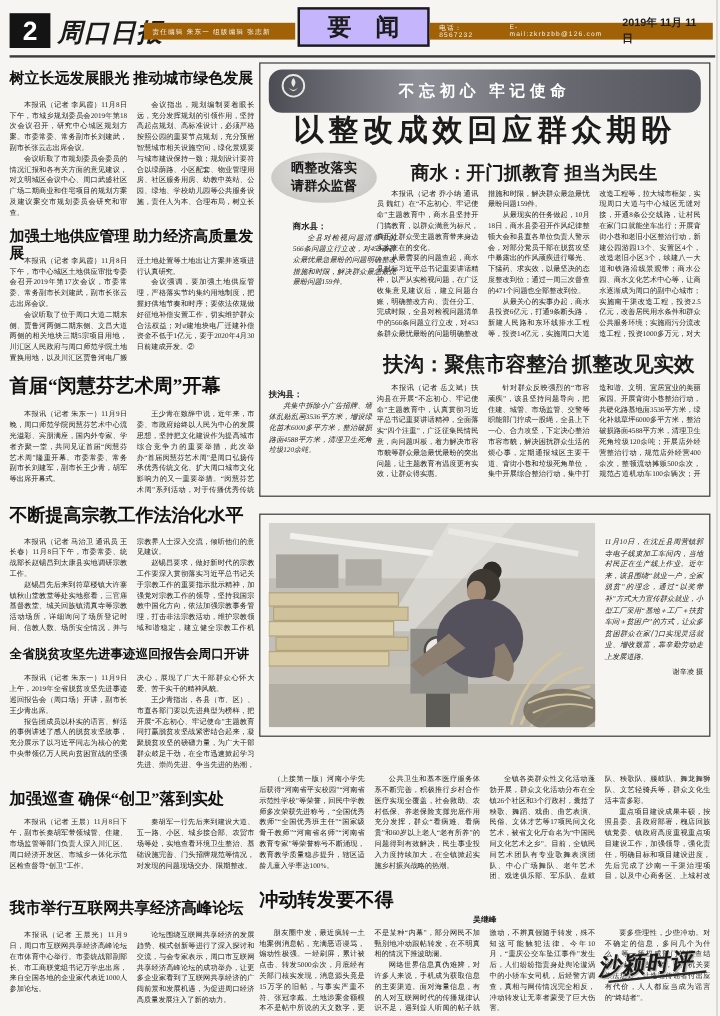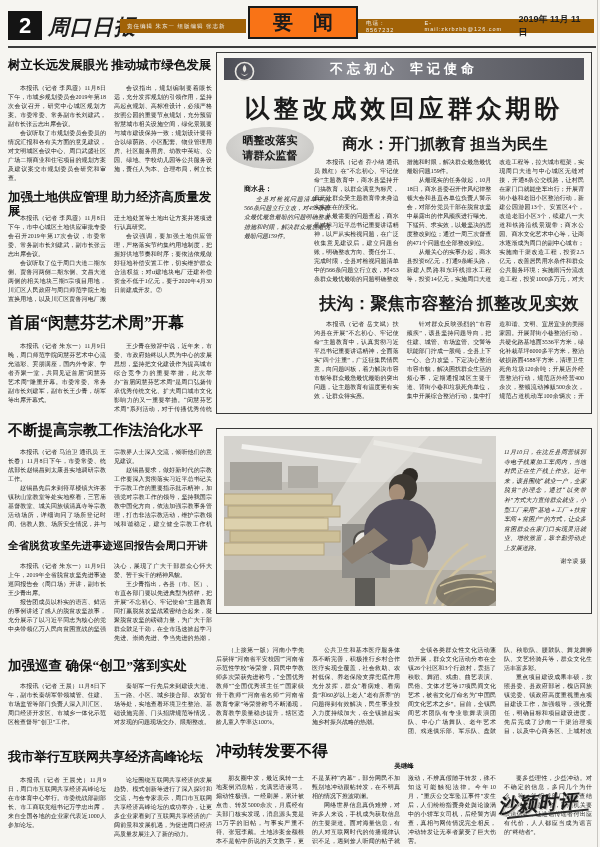--- a/index.html
+++ b/index.html
@@ -11,39 +11,39 @@
   
   .num-box{left:8px;top:11px;width:34px;height:29px;background:#141414;color:#fff;
            font-family:"Liberation Sans",sans-serif;font-weight:bold;font-size:22px;
            display:flex;align-items:center;justify-content:center;}
   .masthead{left:48px;top:13px;font-size:21px;font-weight:bold;font-style:italic;letter-spacing:1px;}
   .graybar{background:#a16207;height:14px;display:flex;align-items:center;
            font-family:"Liberation Sans",sans-serif;color:#f2f2f0;font-size:5.5px;letter-spacing:1px;}
   .gb-left{left:120px;top:19px;width:126px;padding:0 7px;}
   .gb-right{left:358px;top:19px;width:236px;padding:0 8px;gap:13px;}
   .gb-date{margin-left:auto;color:#1d1d1d;font-weight:bold;font-size:9px;letter-spacing:0;}
-  .yaowen{left:248px;top:6px;width:110px;height:33px;background:#f97316;border:2px solid #1a1a1a;
+  .yaowen{left:248px;top:6px;width:110px;height:33px;background:#c4b5fd;border:2px solid #1a1a1a;
           display:flex;align-items:center;justify-content:center;font-size:20px;font-weight:bold;}
   .header-rule{left:8px;top:46px;width:588px;height:2px;background:#3c3c3c;}
 
   
   .hl{font-weight:bold;color:#101010;left:8px;width:204px;line-height:1.15;}
   .btxt{font-size:6px;line-height:1.5;text-align:justify;overflow:hidden;column-gap:8px;column-fill:auto;color:#222;}
   .btxt p{margin:0;text-indent:2em;}
   .cols2{column-count:2;}
   .cols3{column-count:3;}
   .cols4{column-count:4;}
   .lbody{left:8px;width:204px;}
 
   
   .box{border:1px solid #3a3a3a;}
-  .banner{left:224px;top:58px;width:360px;height:22px;color:#fff;
+  .banner{left:224px;top:58px;width:360px;height:36px;color:#fff;
           background:linear-gradient(90deg,#4b4c54,#8e8f97 35%,#67686f 70%,#55565e);
           display:flex;align-items:center;justify-content:center;
-          font-family:Liberation Mono, monospace;font-weight:bold;font-size:13px;letter-spacing:4px;}
+          font-family:Liberation Serif, serif;font-weight:bold;font-size:13px;letter-spacing:4px;border-radius:11px;}
   .main-hl{left:224px;top:92px;width:360px;text-align:center;font-weight:bold;
            font-size:25px;letter-spacing:4px;}
   .sub-hl{left:306px;top:134px;width:278px;text-align:center;font-weight:bold;font-size:15.5px;}
   .badge{left:226px;top:127px;width:88px;height:42px;border-radius:50%;
          background:radial-gradient(ellipse at 50% 35%,#e3e2df,#c3c2bf);
          display:flex;flex-direction:column;align-items:center;justify-content:center;
          font-weight:bold;font-size:11px;line-height:1.35;color:#1a1a1a;}
   .note{left:224px;width:86px;font-size:6px;line-height:1.55;text-align:justify;}
   .note .nlabel{font-weight:bold;font-style:normal;font-size:7px;text-indent:0;}
   .note .ntext{font-style:italic;text-indent:2em;margin:0;}
@@ -147,20 +147,24 @@
     <p class="ntext">全县对检视问题清单中的566条问题立行立改，对453条群众最忧最急最盼的问题明确整改措施和时限，解决群众最急最忧最盼问题159件。</p>
   </div>
   <div class="abs btxt cols3" style="left:314px;top:158px;width:270px;height:126px;">
       <p>本报讯（记者 乔小纳 通讯员 魏红）在“不忘初心、牢记使命”主题教育中，商水县坚持开门搞教育，以群众满意为标尺，真正让群众受主题教育带来身边实实在在的变化。</p>
       <p>从最需要的问题查起，商水县对标习近平总书记重要讲话精神，以严从实检视问题，在广泛收集意见建议后，建立问题台账，明确整改方向、责任分工、完成时限，全县对检视问题清单中的566条问题立行立改，对453条群众最忧最盼的问题明确整改措施和时限，解决群众最急最忧最盼问题159件。</p>
       <p>从最现实的任务做起，10月18日，商水县委召开作风纪律整顿大会和县直各单位负责人警示会，对部分党员干部在脱贫攻坚中暴露出的作风顽疾进行曝光、下猛药、求实效，以最坚决的态度整改到位；通过一周三次督查的471个问题也全部整改到位。</p>
       <p>从最关心的实事办起，商水县投资6亿元，打通9条断头路，新建人民路和东环线排水工程等，投资14亿元，实施周口大道改造工程等，拉大城市框架，实现周口大道与中心城区无缝对接，开通8条公交线路，让村民在家门口就能坐车出行；开展背街小巷和老旧小区整治行动，新建公园游园13个、安置区4个，改造老旧小区3个，续建八一大道和铁路沿线景观带；商水公园、商水文化艺术中心等，让商水逐渐成为周口的副中心城市；实施南干渠改造工程，投资2.5亿元，改善居民用水条件和群众公共服务环境；实施雨污分流改造工程，投资1000多万元，对大周庄实施改造提升，新建桥梁5座、节制闸5座，实施“五纵十横”水系连通工程，总投资2.12亿元；梳理212项、942项“三级十同”审批事项实现马上直接办理，30个高频事项实现了“最多跑一次”。②</p>
     </div>
 
   <div class="abs sec-hl" style="top:292px;">扶沟：聚焦市容整治  抓整改见实效</div>
+  <div class="abs note" style="top:324px;">
+    <div class="nlabel">扶沟县：</div>
+    <p class="ntext">共集中拆除小广告招牌、墙体乱贴乱画3536平方米，增设绿化苗木6000多平方米，整治破损路面4588平方米，清理卫生死角垃圾120余吨。</p>
+  </div>
   <div class="abs btxt cols3" style="left:314px;top:320px;width:270px;height:88px;">
       <p>本报讯（记者 岳文斌）扶沟县在开展“不忘初心、牢记使命”主题教育中，认真贯彻习近平总书记重要讲话精神，全面落实“四个注重”，广泛征集民情民意，向问题叫板，着力解决市容市貌等群众最急最忧最盼的突出问题，让主题教育有温度更有实效，让群众得实惠。</p>
       <p>针对群众反映强烈的“市容顽疾”，该县坚持问题导向，把住建、城管、市场监管、交警等职能部门拧成一股绳，全县上下一心、合力攻坚，下定决心整治市容市貌，解决困扰群众生活的烦心事，定期通报城区主要干道、背街小巷和垃圾死角单位，集中开展综合整治行动，集中打造和谐、文明、宜居宜业的美丽家园。开展背街小巷整治行动，共硬化路基地面3536平方米，绿化补栽草坪6000多平方米，整治破损路面4588平方米，清理卫生死角垃圾120余吨；开展店外经营整治行动，规范店外经营400余次，整顿流动摊贩500余次，规范占道机动车100余辆次；开展交通秩序整治行动，对大中型营运车辆进行集中清理，帮扶旧车128辆；开展违法户外广告整治行动，出动执法人员800人次，出动车辆80辆次，动用大型机械30辆次，共清除楼顶广告50余个、商业性通廊指示牌及路名牌20余个、大型楼体广告30余个、墙体广告10余块，清理太阳能热水器破损广告10余块。</p>
     </div>
 
   <div class="abs box" style="left:216px;top:428px;width:376px;height:186px;"></div>
 
   <svg class="abs" style="left:224px;top:436px;" width="272" height="170" viewBox="0 0 272 170">
     <rect width="272" height="170" fill="#c2bfb8"></rect>
     <rect width="272" height="46" fill="#d5d3ce"></rect>

